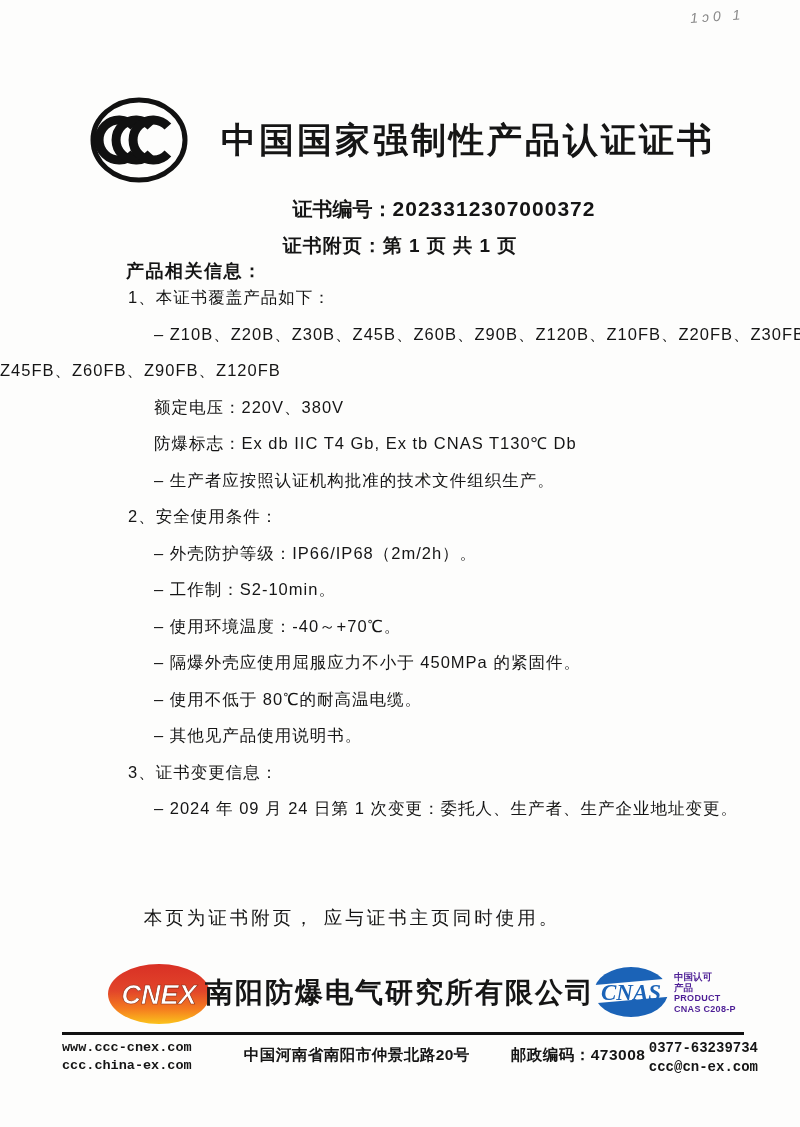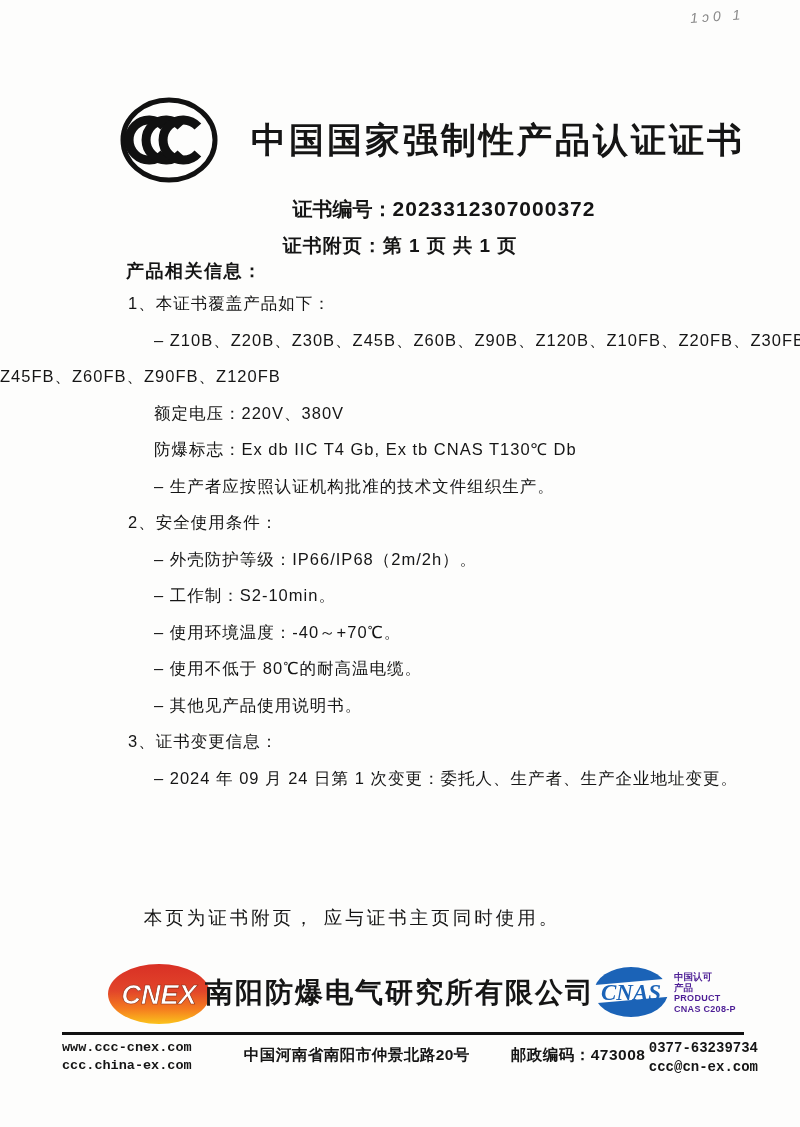--- a/index.html
+++ b/index.html
@@ -13,41 +13,41 @@
     color:#151515;
   }
   
   .handwriting{
     position:absolute;top:8px;left:690px;
     font-size:14px;color:#8a8a8a;
     font-style:italic;letter-spacing:4px;
     transform:rotate(-4deg);
   }
   
-  .header{position:absolute;top:95px;left:115px;width:600px;display:flex;align-items:center;}
+  .header{position:absolute;top:95px;left:115px;width:600px;display:flex;align-items:center;justify-content:flex-end;}
   .ccc-logo{width:108px;height:90px;flex:0 0 auto;}
   .doc-title{
     margin-left:28px;
     font-size:35px;font-weight:bold;letter-spacing:3px;
     white-space:nowrap;
   }
   
   .cert-line{
     position:absolute;left:0;width:800px;text-align:center;
     font-weight:bold;white-space:nowrap;
   }
   .cert-no{top:196px;font-size:20px;padding-left:44px;}
   .cert-no .num{font-size:21px;letter-spacing:1px;}
   .cert-appendix{top:233px;font-size:19px;letter-spacing:1px;}
   
   .section-heading{
     position:absolute;top:259px;left:126px;
     font-size:18px;font-weight:bold;letter-spacing:1.5px;
   }
-  .body-lines{position:absolute;top:285px;left:0;width:648px;}
+  .body-lines{position:absolute;top:279px;left:0;width:648px;}
   .bl{line-height:36.5px;font-size:16.5px;letter-spacing:1px;white-space:nowrap;}
   .lvl1{padding-left:128px;}
   .lvl2{padding-left:154px;}
   .lvl3{}
   
   .footer-note{
     position:absolute;top:905px;left:0;width:704px;text-align:center;
     font-size:18.5px;letter-spacing:3px;font-weight:500;
   }
   
@@ -103,20 +103,21 @@
     <div class="bl lvl1">1、本证书覆盖产品如下：</div>
     <div class="bl lvl2">– Z10B、Z20B、Z30B、Z45B、Z60B、Z90B、Z120B、Z10FB、Z20FB、Z30FB、</div>
     <div class="bl lvl3">Z45FB、Z60FB、Z90FB、Z120FB</div>
     <div class="bl lvl2">额定电压：220V、380V</div>
     <div class="bl lvl2">防爆标志：Ex db IIC T4 Gb, Ex tb CNAS T130℃ Db</div>
     <div class="bl lvl2">– 生产者应按照认证机构批准的技术文件组织生产。</div>
     <div class="bl lvl1">2、安全使用条件：</div>
     <div class="bl lvl2">– 外壳防护等级：IP66/IP68（2m/2h）。</div>
     <div class="bl lvl2">– 工作制：S2-10min。</div>
     <div class="bl lvl2">– 使用环境温度：-40～+70℃。</div>
+    <div class="bl lvl2">– 隔爆外壳应使用屈服应力不小于 450MPa 的紧固件。</div>
     <div class="bl lvl2">– 使用不低于 80℃的耐高温电缆。</div>
     <div class="bl lvl2">– 其他见产品使用说明书。</div>
     <div class="bl lvl1">3、证书变更信息：</div>
     <div class="bl lvl2">– 2024 年 09 月 24 日第 1 次变更：委托人、生产者、生产企业地址变更。</div>
   </div>
 
   <div class="footer-note">本页为证书附页， 应与证书主页同时使用。</div>
 
   <svg class="cnex-logo" viewBox="0 0 106 64">
     <defs>

